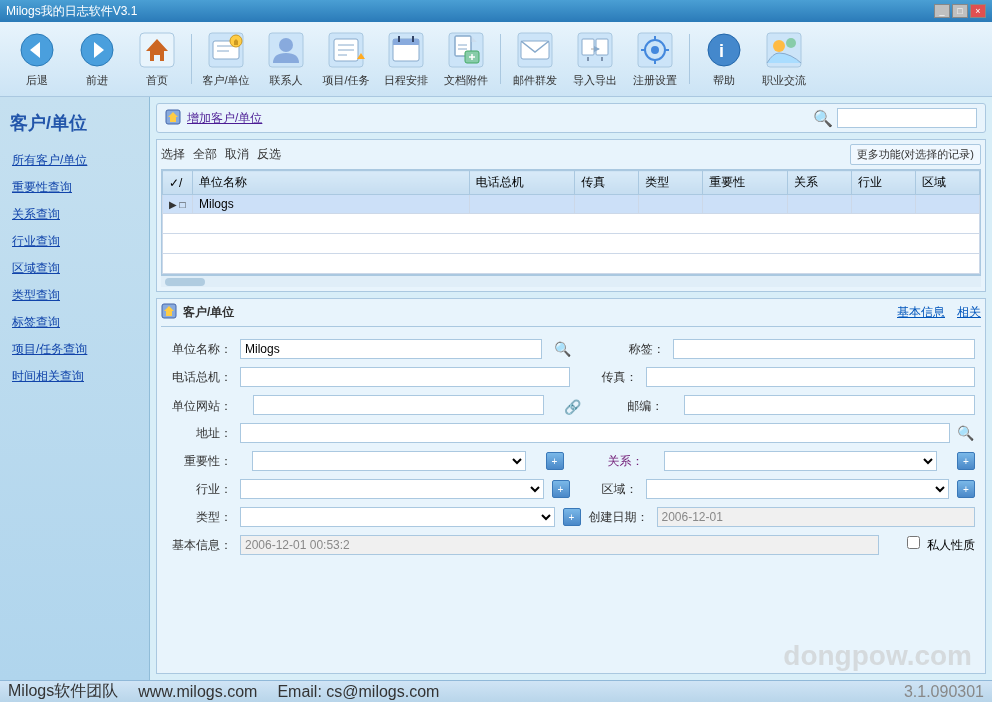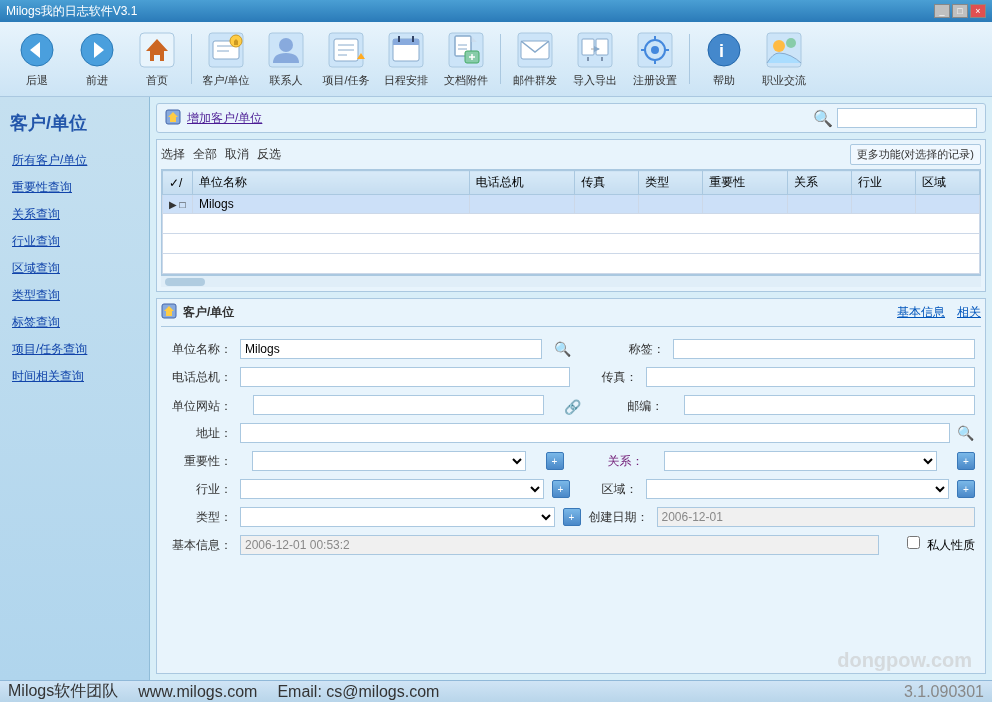--- a/index.html
+++ b/index.html
@@ -280,21 +280,21 @@
       margin-left: auto;
       display: flex;
       align-items: center;
     }
 
     
     .watermark {
       position: fixed;
       bottom: 30px;
       right: 20px;
-      font-size: 20px;
+      font-size: 28px;
       font-weight: bold;
       color: rgba(200, 200, 200, 0.6);
       pointer-events: none;
       z-index: 1000;
       font-family: Arial, sans-serif;
     }
   </style>
 </head>
 <body>
 

